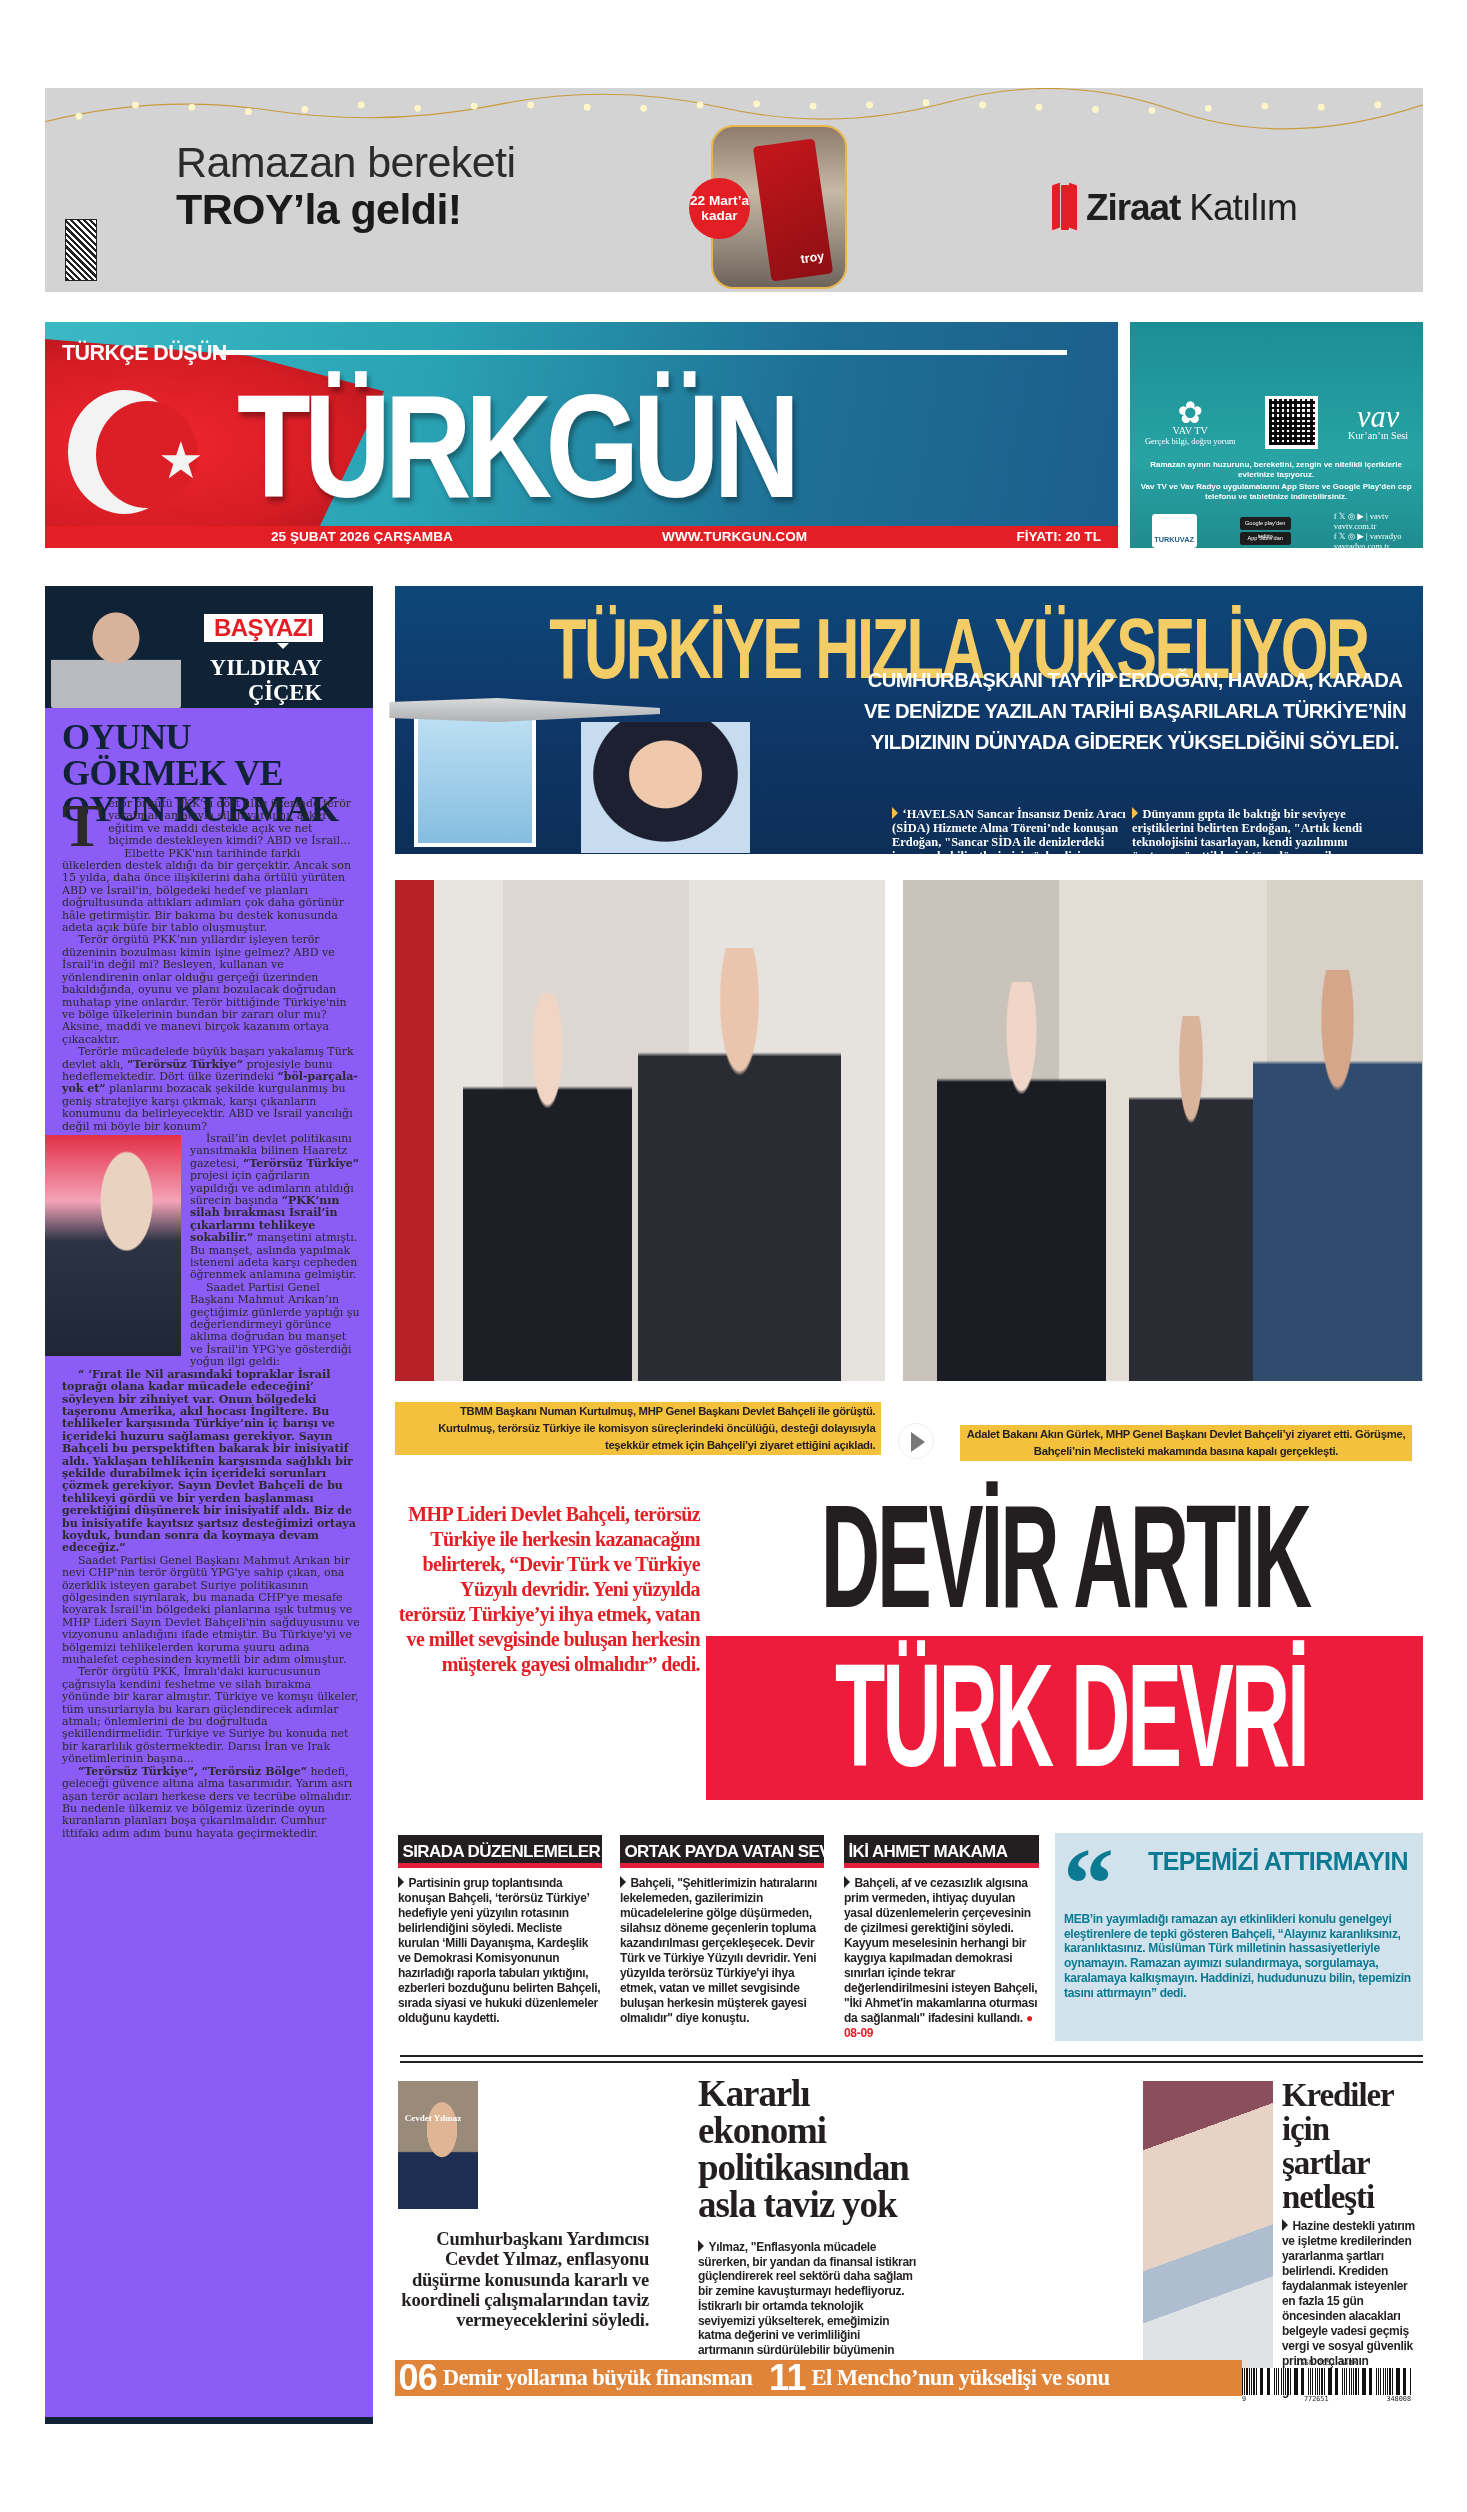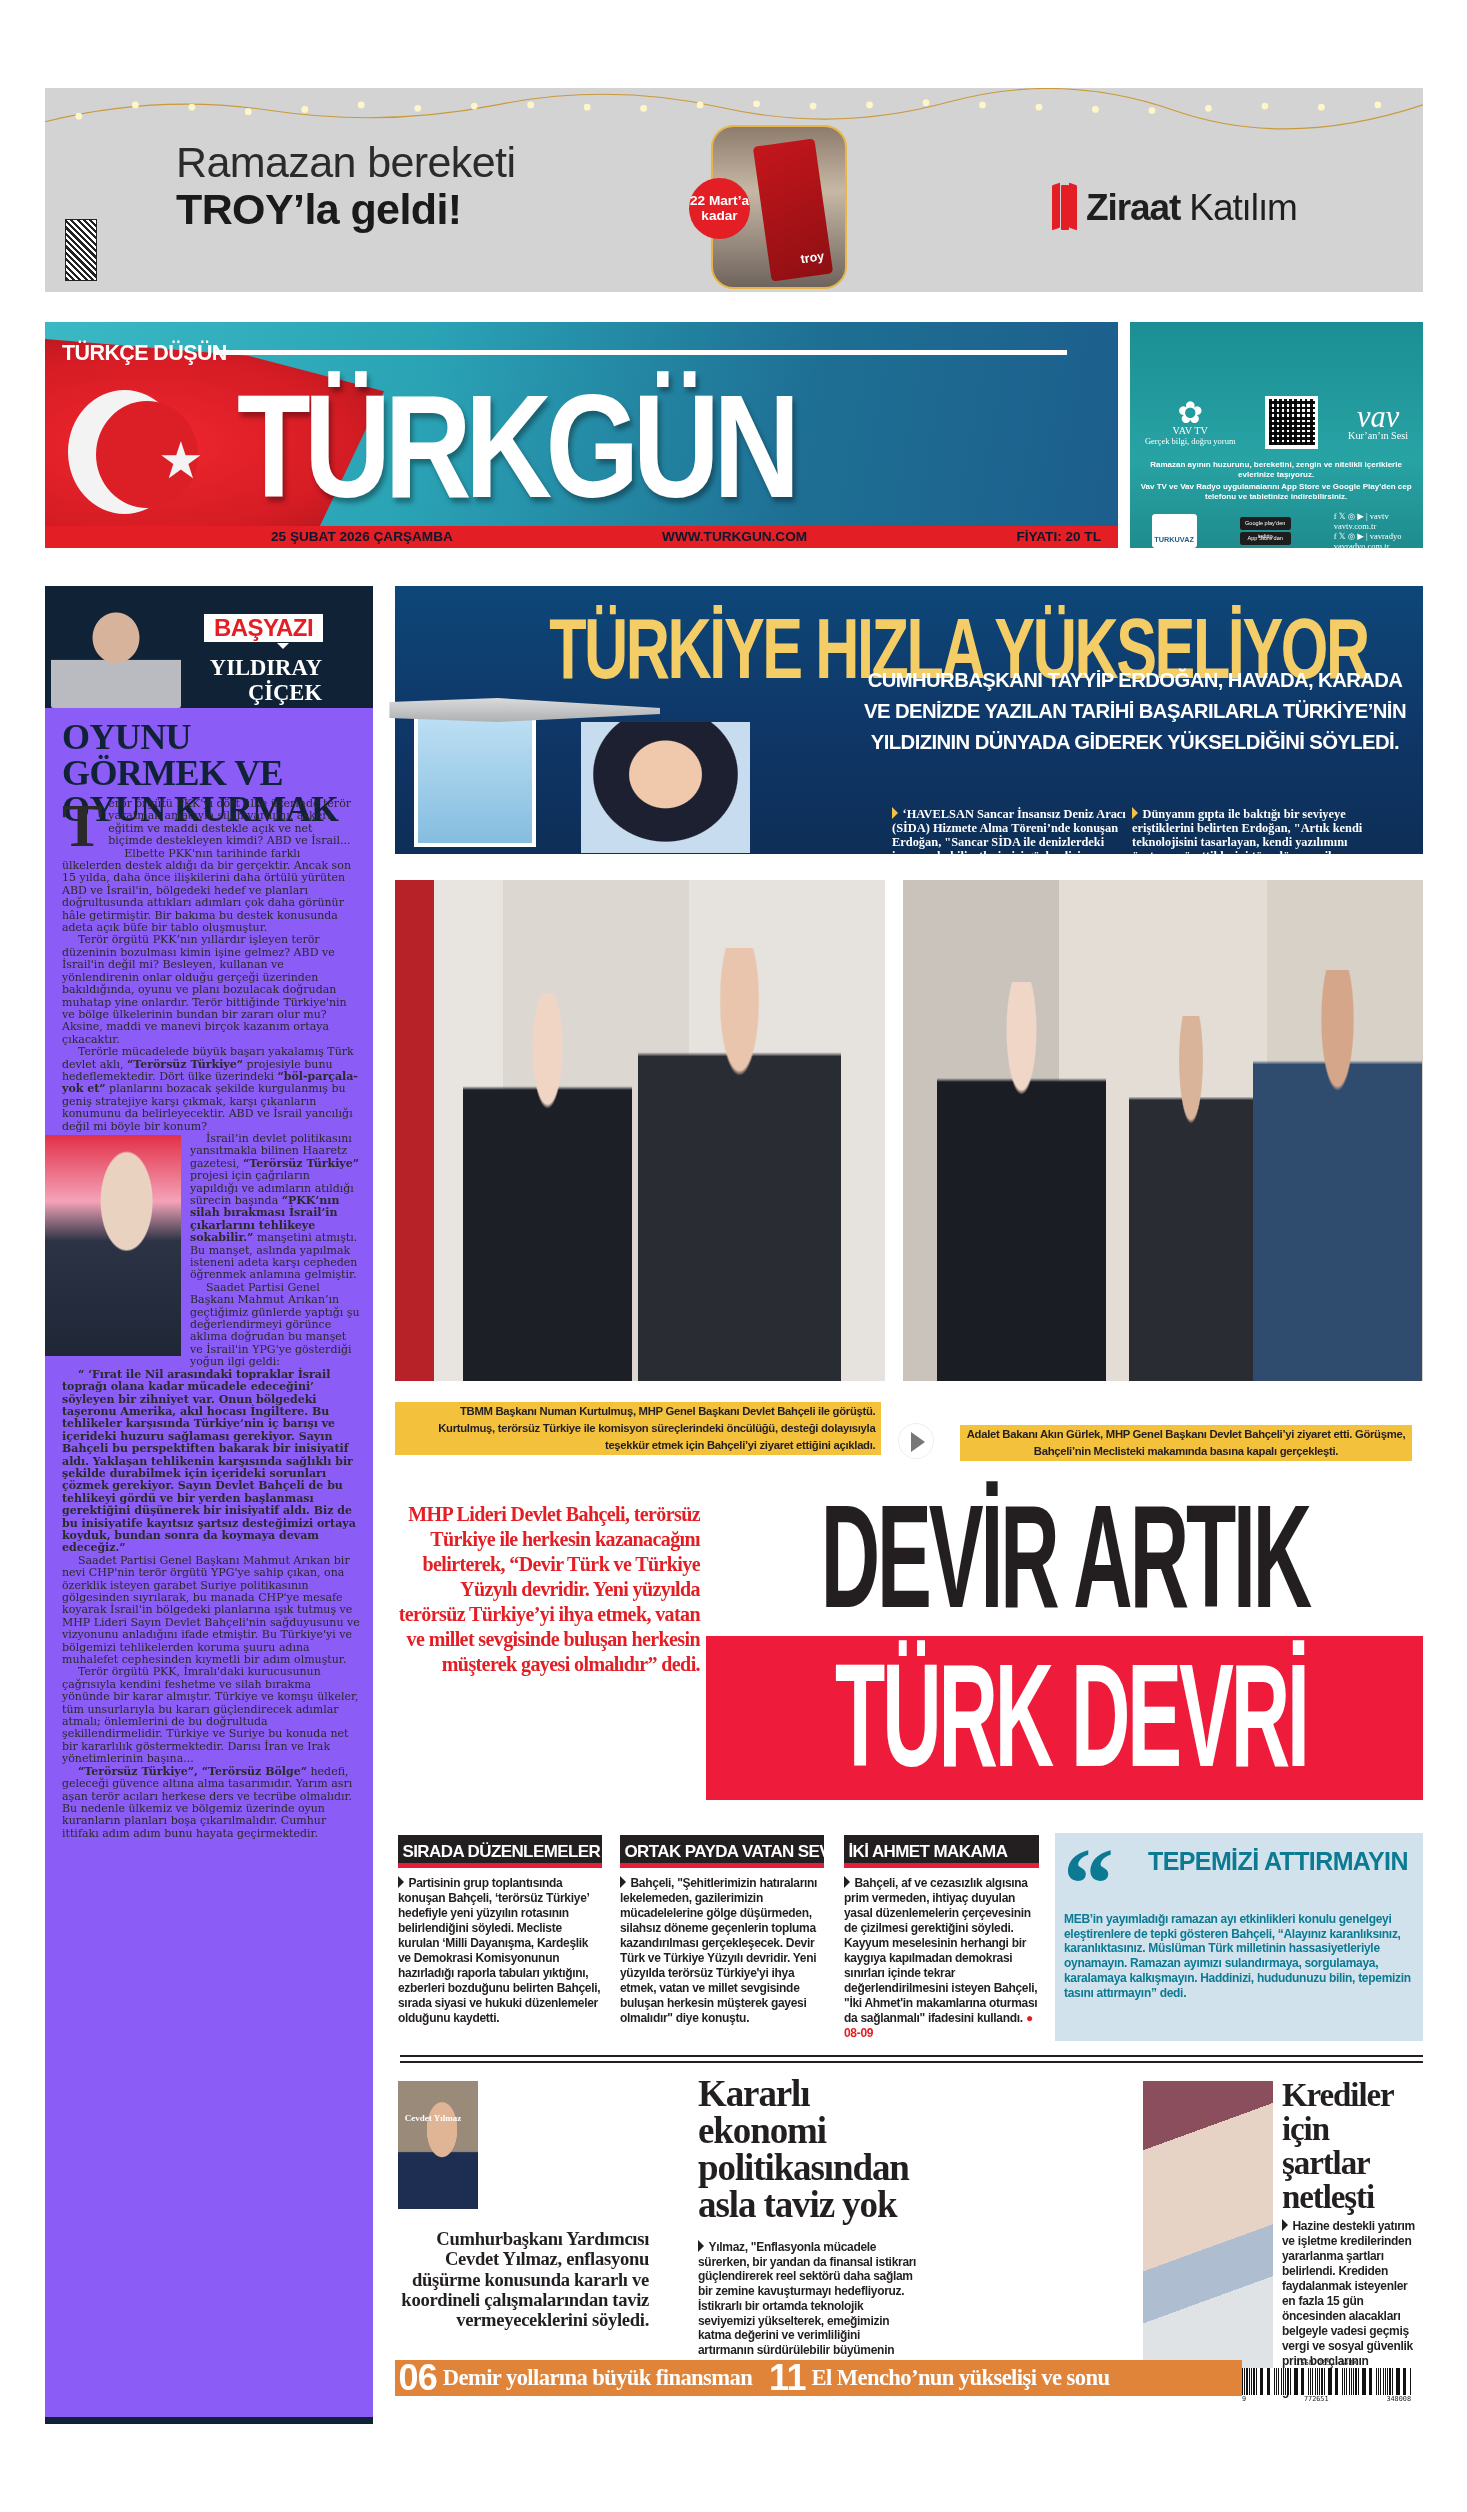--- a/index.html
+++ b/index.html
@@ -24,21 +24,21 @@
 #ad .zname b{font-weight:bold}
 
 #mast{left:45px;top:322px;width:1073px;height:226px;overflow:hidden;background:linear-gradient(100deg,#3ab9c4 0%,#2aa3b5 35%,#1e6f94 70%,#1c5e8c 100%)}
 #mast .flag{left:0;top:17px;width:339px;height:209px;background:radial-gradient(ellipse at 30% 50%,#f0262e 0%,#d51c24 60%,#a0141a 100%);clip-path:polygon(0 0,60% 8%,100% 25%,78% 100%,0 100%)}
 #mast .crescent{left:22.6px;top:68px;width:113px;height:124px;border-radius:50%;background:#f3f3f3}
 #mast .crescent2{left:51px;top:79px;width:102px;height:107px;border-radius:50%;background:#dc1f27}
 #mast .star{left:113px;top:113px;font-size:51px;color:#f3f3f3;line-height:1}
 #mast .slogan{left:17px;top:19px;color:#fff;font-weight:bold;font-size:21.5px;letter-spacing:-0.6px}
 #mast .rule{left:169px;top:28px;width:853px;height:4.5px;background:#fff}
 #mast .logo{left:192px;top:56px;color:#fff;font-weight:bold;font-size:147px;letter-spacing:-8px;line-height:136px;transform:scaleX(0.82);transform-origin:left top;text-shadow:3.4px 4.5px 5.6px rgba(0,0,0,.35)}
-#mast .bar{left:0;top:204px;width:100%;height:21.5px;background:#e31e24;display:flex;justify-content:space-between;align-items:center;padding:0 17px 0 226px;color:#0f172a;font-weight:bold;font-size:13.6px}
+#mast .bar{left:0;top:204px;width:100%;height:21.5px;background:#e31e24;display:flex;justify-content:space-between;align-items:center;padding:0 17px 0 226px;color:#ffffff;font-weight:bold;font-size:13.6px}
 
 #vav{left:1130px;top:322px;width:293px;height:226px;background:linear-gradient(180deg,#1a8e94,#28a3a4 60%,#1f8c8e);color:#fff;text-align:center;overflow:hidden}
 #vav .q{position:absolute;left:0;top:10.2px;width:100%;font-family:"Liberation Serif",serif;font-size:26px;line-height:27px}
 #vav .row{position:absolute;left:0;top:69px;width:100%;height:62px;display:flex;justify-content:space-around;align-items:center}
 #vav .qr{width:53px;height:53px;background:#fff;padding:3.4px}
 #vav .qr div{width:100%;height:100%;background:repeating-linear-gradient(90deg,#111 0 2.8px,#fff 2.8px 5.1px),repeating-linear-gradient(0deg,#111 0 2.8px,#fff 2.8px 5.1px);background-blend-mode:multiply}
 #vav .ltxt{font-family:"Liberation Serif",serif;font-size:10.2px;line-height:10.2px}
 #vav .logo1{font-size:30.5px;line-height:28px}
 #vav .p1{position:absolute;left:5.6px;top:138px;width:281px;font-weight:bold;font-size:8px;line-height:9.6px}
 #vav .p2{position:absolute;left:5.6px;top:160px;width:281px;font-weight:bold;font-size:8px;line-height:9.6px}

